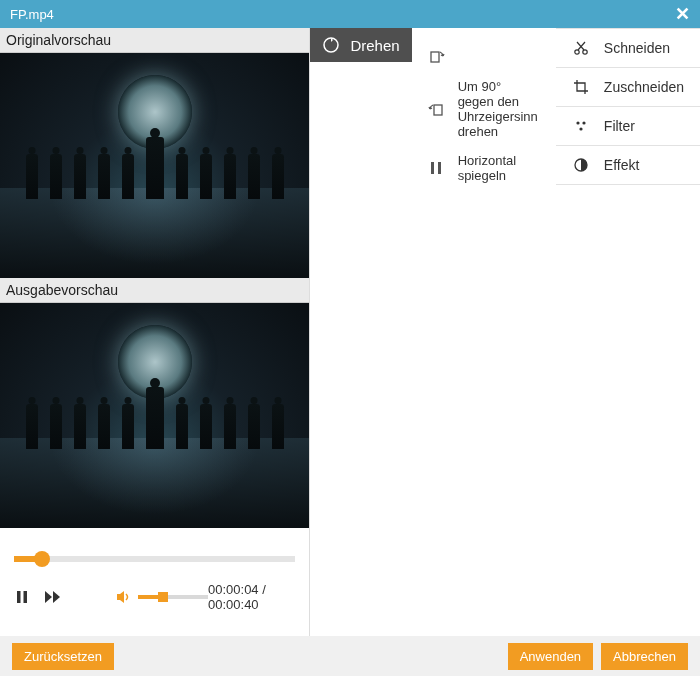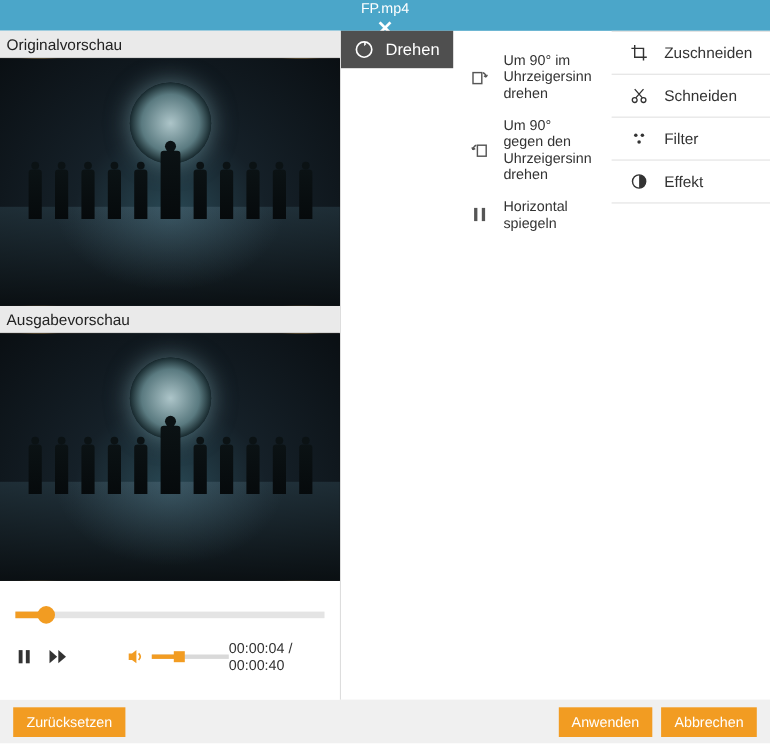--- a/index.html
+++ b/index.html
@@ -12,21 +12,20 @@
 }
 .titlebar {
   background: #4ba6c9;
   height: 28px;
   display: flex;
   align-items: center;
   justify-content: space-between;
   padding: 0 10px;
   color: #fff;
   font-size: 13px;
-  flex-direction: column;
 }
 .close-btn { cursor: pointer; font-size: 18px; font-weight: bold; }
 .main { display: flex; height: 608px; }
 .left-col { width: 425px; display: flex; flex-direction: column; background: #fff; }
 .right-col { flex: 1; display: flex; flex-direction: row; border-left: 1px solid #ddd; }
 
 .preview-label {
   background: #eaeaea;
   padding: 4px 6px;
   font-size: 14px;
@@ -295,21 +294,20 @@
 
     <div class="rotate-options">
       <div class="rotate-item">
         <span class="icon-slot">
           <svg width="16" height="16" viewBox="0 0 16 16">
               <rect x="2" y="4" width="8" height="10" stroke="#555" fill="none" stroke-width="1.3"></rect>
               <path d="M11 4 A5 5 0 0 1 14 8" stroke="#555" fill="none" stroke-width="1.3"></path>
               <path d="M14 8 L12 7 M14 8 L15 6" stroke="#555" stroke-width="1.3"></path>
             </svg>
         </span>
-        <span>Um 90° im Uhrzeigersinn drehen</span>
       </div>
       <div class="rotate-item">
         <span class="icon-slot">
           <svg width="16" height="16" viewBox="0 0 16 16">
               <rect x="6" y="4" width="8" height="10" stroke="#555" fill="none" stroke-width="1.3"></rect>
               <path d="M5 4 A5 5 0 0 0 2 8" stroke="#555" fill="none" stroke-width="1.3"></path>
               <path d="M2 8 L4 7 M2 8 L1 6" stroke="#555" stroke-width="1.3"></path>
             </svg>
         </span>
         <span>Um 90° gegen den Uhrzeigersinn drehen</span>
@@ -322,34 +320,34 @@
             </svg>
         </span>
         <span>Horizontal spiegeln</span>
       </div>
     </div>
 
     <div class="edit-tabs">
       <div class="edit-tab">
         <span class="icon-slot">
           <svg width="16" height="16" viewBox="0 0 16 16">
-              <path d="M4 1 L4 12 L15 12 M1 4 L12 4 L12 15" stroke="#333" stroke-width="1.3" fill="none"></path>
-            </svg>
-        </span>
-        <span>Zuschneiden</span>
-      </div>
-      <div class="edit-tab">
-        <span class="icon-slot">
-          <svg width="16" height="16" viewBox="0 0 16 16">
               <circle cx="4" cy="12" r="2.2" stroke="#333" fill="none" stroke-width="1.2"></circle>
               <circle cx="12" cy="12" r="2.2" stroke="#333" fill="none" stroke-width="1.2"></circle>
               <path d="M5 10 L12 2 M11 10 L4 2" stroke="#333" stroke-width="1.2"></path>
             </svg>
         </span>
         <span>Schneiden</span>
+      </div>
+      <div class="edit-tab">
+        <span class="icon-slot">
+          <svg width="16" height="16" viewBox="0 0 16 16">
+              <path d="M4 1 L4 12 L15 12 M1 4 L12 4 L12 15" stroke="#333" stroke-width="1.3" fill="none"></path>
+            </svg>
+        </span>
+        <span>Zuschneiden</span>
       </div>
       <div class="edit-tab">
         <span class="icon-slot">
           <svg width="16" height="16" viewBox="0 0 16 16">
               <circle cx="5" cy="5" r="1.6" fill="#333"></circle>
               <circle cx="11" cy="5" r="1.6" fill="#333"></circle>
               <circle cx="8" cy="11" r="1.6" fill="#333"></circle>
             </svg>
         </span>
         <span>Filter</span>

